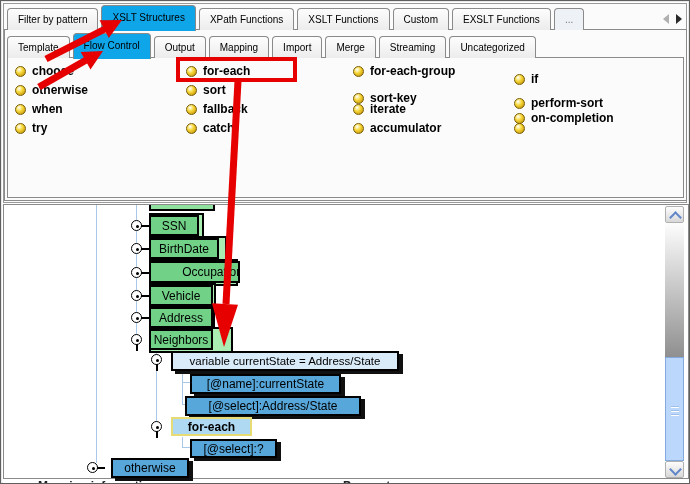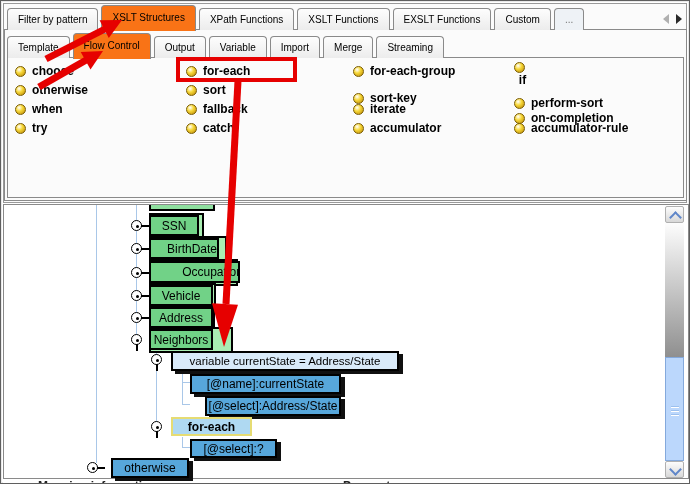--- a/index.html
+++ b/index.html
@@ -14,21 +14,21 @@
   #outerPane{left:3px;top:28px;width:683px;height:172px;}
   #innerPane{left:6px;top:56px;width:677px;height:141px;background:#fbfbfb;}
   .tabrow{position:absolute;display:flex;align-items:flex-end;gap:3px;z-index:5;}
   #tabrow1{left:6px;top:3px;height:26px;}
   #tabrow2{left:6px;top:31px;height:26px;}
   .tab{
     height:21px;line-height:21px;padding:0 10px;font-size:10px;white-space:nowrap;
     background:linear-gradient(#fdfdfd,#ececec);border:1px solid #8a8a8a;border-bottom:none;
     border-radius:4px 4px 0 0;cursor:default;position:relative;
   }
-  .tab.active{height:25px;line-height:24px;background:#f97316;z-index:6;margin-bottom:-1px;}
+  .tab.active{height:25px;line-height:24px;background:#0ea5e9;z-index:6;margin-bottom:-1px;}
   .tab.more{color:#777;background:#eef2f6;}
   .tab-scroll{position:absolute;top:13px;width:0;height:0;border-top:5px solid transparent;border-bottom:5px solid transparent;}
   #scrollLeft{right:20px;border-right:6px solid #b0b0b0;}
   #scrollRight{right:7px;border-left:6px solid #2a2a2a;}
   .pitem{position:absolute;display:flex;align-items:center;height:18px;}
   .bullet{width:11px;height:11px;border-radius:50%;margin-right:6px;flex:none;
     background:radial-gradient(circle at 35% 30%, #ffffff, #f7d838 40%, #c79810 85%, #8a6a00);
     border:1px solid #7a5c00;box-sizing:border-box;}
   .plabel{font-size:12px;font-weight:bold;white-space:nowrap;}
   
@@ -71,34 +71,35 @@
 
   <div class="top-panel"></div>
   <div class="pane-border" id="outerPane"></div>
   <div class="pane-border" id="innerPane"></div>
 
   <div class="tabrow" id="tabrow1">
       <div class="tab">Filter by pattern</div>
       <div class="tab active">XSLT Structures</div>
       <div class="tab">XPath Functions</div>
       <div class="tab">XSLT Functions</div>
+      <div class="tab">Custom</div>
       <div class="tab">EXSLT Functions</div>
-      <div class="tab">Custom</div>
       <div class="tab more">...</div>
     </div>
   <div class="tab-scroll" id="scrollLeft"></div>
   <div class="tab-scroll" id="scrollRight"></div>
   <div class="tabrow" id="tabrow2">
       <div class="tab">Template</div>
       <div class="tab active">Flow Control</div>
       <div class="tab">Output</div>
-      <div class="tab">Variable</div>
+      <div class="tab">Mapping</div>
       <div class="tab">Import</div>
       <div class="tab">Merge</div>
       <div class="tab">Streaming</div>
+      <div class="tab">Uncategorized</div>
     </div>
 
   <div id="palette">
       <div class="pitem" style="left: 14px; top: 61px;">
         <span class="bullet"></span>
         <span class="plabel">choose</span>
       </div>
       <div class="pitem" style="left: 14px; top: 80px;">
         <span class="bullet"></span>
         <span class="plabel">otherwise</span>
@@ -136,35 +137,34 @@
         <span class="plabel">sort-key</span>
       </div>
       <div class="pitem" style="left: 352px; top: 99px;">
         <span class="bullet"></span>
         <span class="plabel">iterate</span>
       </div>
       <div class="pitem" style="left: 352px; top: 118px;">
         <span class="bullet"></span>
         <span class="plabel">accumulator</span>
       </div>
-      <div class="pitem" style="left: 513px; top: 61px; flex-direction: column;">
+      <div class="pitem" style="left: 513px; top: 69px;">
         <span class="bullet"></span>
         <span class="plabel">if</span>
       </div>
       <div class="pitem" style="left: 513px; top: 80px; margin-top: 13px;">
         <span class="bullet"></span>
         <span class="plabel">perform-sort</span>
       </div>
       <div class="pitem" style="left: 513px; top: 108px;">
         <span class="bullet"></span>
         <span class="plabel">on-completion</span>
       </div>
       <div class="pitem" style="left: 513px; top: 118px;">
         <span class="bullet"></span>
-        <span class="plabel">accumulator-rule</span>
       </div>
     </div>
 
   <div class="tree-panel"></div>
   <div id="tree">
       <div class="rail" style="left: 95px; top: 204px; width: 1px; height: 258px;"></div>
       <div class="rail" style="left: 135px; top: 204px; width: 1px; height: 130px;"></div>
       <div class="rail" style="left: 155px; top: 345px; width: 1px; height: 77px;"></div>
       <div class="rail" style="left: 181px; top: 370px; width: 1px; height: 34px;"></div>
       <div class="rail" style="left: 181px; top: 381px; width: 8px; height: 1px;"></div>
@@ -176,21 +176,21 @@
       <div class="node green" style="left: 148px; top: 214px; width: 50px; height: 21px;">
         <span>SSN</span>
       </div>
       <div class="toggle" style="left: 130px; top: 219px; width: 18px; height: 18px;">
         <span class="tog-circle">
           <span class="tog-dot"></span>
         </span>
         <span class="tog-stub-right"></span>
       </div>
       <div class="node green-outer" style="left: 148px; top: 235px; width: 78px; height: 26px;"></div>
-      <div class="node green" style="left: 148px; top: 237px; width: 70px; height: 21px; justify-content: flex-end;">
+      <div class="node green" style="left: 148px; top: 237px; width: 70px; height: 21px;">
         <span>BirthDate</span>
       </div>
       <div class="toggle" style="left: 130px; top: 242px; width: 18px; height: 18px;">
         <span class="tog-circle">
           <span class="tog-dot"></span>
         </span>
         <span class="tog-stub-right"></span>
       </div>
       <div class="node green-outer" style="left: 148px; top: 258px; width: 89px; height: 27px;"></div>
       <div class="node green" style="left: 148px; top: 260px; width: 91px; height: 22px; padding-left: 36px;">
@@ -237,21 +237,21 @@
       </div>
       <div class="toggle" style="left: 150px; top: 353px; width: 18px; height: 18px;">
         <span class="tog-circle">
           <span class="tog-dot"></span>
         </span>
         <span class="tog-stub-down"></span>
       </div>
       <div class="node blue" style="left: 189px; top: 373px; width: 151px; height: 20px;">
         <span>[@name]:currentState</span>
       </div>
-      <div class="node blue" style="left: 204px; top: 395px; width: 136px; height: 20px;">
+      <div class="node blue" style="left: 184px; top: 395px; width: 176px; height: 20px;">
         <span>[@select]:Address/State</span>
       </div>
       <div class="node foreach" style="left: 170px; top: 416px; width: 81px; height: 19px;">
         <span>for-each</span>
       </div>
       <div class="toggle" style="left: 150px; top: 420px; width: 18px; height: 18px;">
         <span class="tog-circle">
           <span class="tog-dot"></span>
         </span>
         <span class="tog-stub-down"></span>

